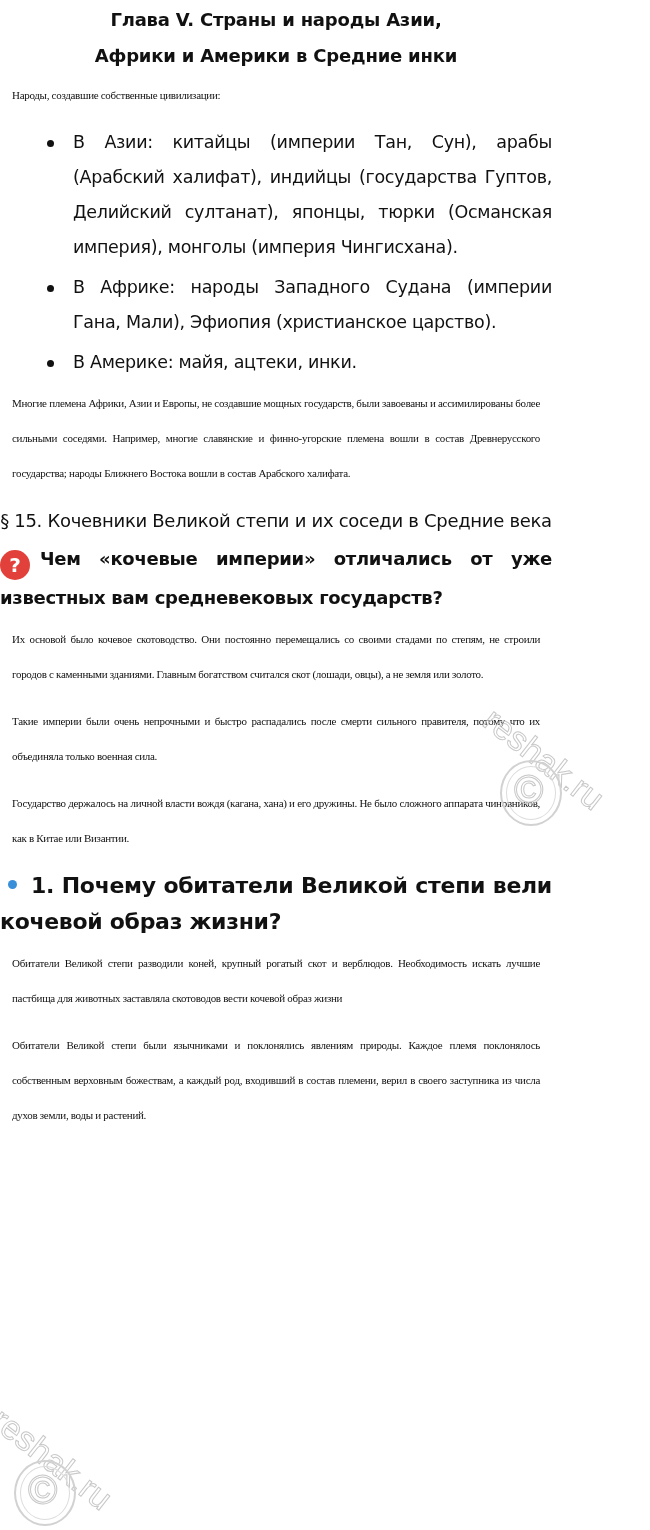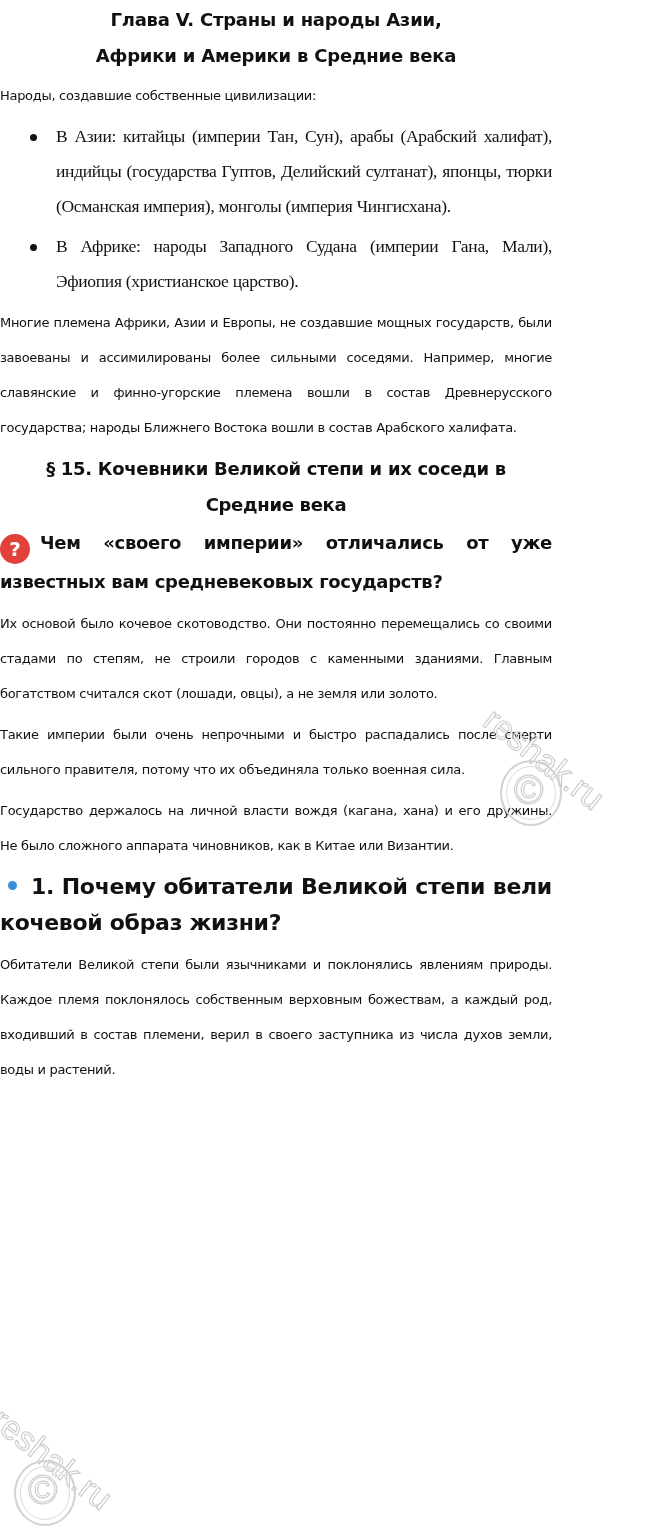--- a/index.html
+++ b/index.html
@@ -30,53 +30,53 @@
       margin-top: 4px;
     }
     .q-big-icon {
       float: left;
       width: 78px;
       height: 70px;
       position: relative;
     }
     .q-big-icon svg { position: absolute; left: 16px; top: 10px; }
     p {
-      margin: 0;
-      font-size: 13px;
+      margin: 12px;
+      font-size: 11px;
       line-height: 35px;
       text-align: justify;
       letter-spacing: -0.3px;
+      font-family: Liberation Serif, serif;
     }
     .para { margin-top: 6px; }
     ul.bullets {
       list-style: none;
-      margin: 6px 0 0 0;
+      margin: 6px 0 0 17px;
       padding: 0;
-      font-family: Liberation Serif, serif;
     }
     ul.bullets li {
       position: relative;
       padding-left: 56px;
       font-size: 17.5px;
       line-height: 35px;
       text-align: justify;
       margin-bottom: 5px;
       letter-spacing: -0.3px;
     }
     ul.bullets li .dot {
       position: absolute;
       left: 30px;
       top: 15px;
       width: 7px;
       height: 7px;
       border-radius: 50%;
       background: #111111;
     }
     .section-title {
-      font-weight: bold;
+      font-weight: normal;
       font-size: 18px;
       line-height: 36px;
       text-align: center;
       margin-top: 6px;
       letter-spacing: -0.3px;
     }
     .q2 {
       font-weight: bold;
       font-size: 18px;
       line-height: 36px;
@@ -145,52 +145,57 @@
       font-family: "Liberation Sans", sans-serif;
     }
   </style>
 </head>
 <body>
 
 <div class="page">
 
   <div class="chapter-title">
     <div>Глава V. Страны и народы Азии,</div>
-    <div>Африки и Америки в Средние века</div>
+    <div>Африки и Америки в Средние инки</div>
   </div>
 
 
   <p class="para" style="margin-top:4px;">Народы, создавшие собственные цивилизации:</p>
 
   <ul class="bullets">
     <li>
       <span class="dot"></span>
       <span>В Азии: китайцы (империи Тан, Сун), арабы (Арабский халифат), индийцы (государства Гуптов, Делийский султанат), японцы, тюрки (Османская империя), монголы (империя Чингисхана).</span>
     </li>
     <li>
       <span class="dot"></span>
       <span>В Африке: народы Западного Судана (империи Гана, Мали), Эфиопия (христианское царство).</span>
     </li>
+    <li>
+      <span class="dot"></span>
+      <span>В Америке: майя, ацтеки, инки.</span>
+    </li>
   </ul>
 
   <p class="para">Многие племена Африки, Азии и Европы, не создавшие мощных государств, были завоеваны и ассимилированы более сильными соседями. Например, многие славянские и финно-угорские племена вошли в состав Древнерусского государства; народы Ближнего Востока вошли в состав Арабского халифата.</p>
 
   <div class="section-title">§ 15. Кочевники Великой степи и их соседи в Средние века</div>
 
   <div class="q2">
-    <span class="circle-icon" style="background:#e2403a;">?</span><span>Чем «своего империи» отличались от уже известных вам средневековых государств?</span>
+    <span class="circle-icon" style="background:#e2403a;">?</span><span>Чем «кочевые империи» отличались от уже известных вам средневековых государств?</span>
   </div>
 
   <p class="para">Их основой было кочевое скотоводство. Они постоянно перемещались со своими стадами по степям, не строили городов с каменными зданиями. Главным богатством считался скот (лошади, овцы), а не земля или золото.</p>
   <p class="para">Такие империи были очень непрочными и быстро распадались после смерти сильного правителя, потому что их объединяла только военная сила.</p>
   <p class="para">Государство держалось на личной власти вождя (кагана, хана) и его дружины. Не было сложного аппарата чиновников, как в Китае или Византии.</p>
 
   <div class="task">
     <span class="blue-dot" style="background:#3a8fd9;"></span><span>1. Почему обитатели Великой степи вели кочевой образ жизни?</span>
   </div>
+  <p class="para">Обитатели Великой степи разводили коней, крупный рогатый скот и верблюдов. Необходимость искать лучшие пастбища для животных заставляла скотоводов вести кочевой образ жизни</p>
 
   <p class="para">Обитатели Великой степи были язычниками и поклонялись явлениям природы. Каждое племя поклонялось собственным верховным божествам, а каждый род, входивший в состав племени, верил в своего заступника из числа духов земли, воды и растений.</p>
 
 </div>
 
 <div class="watermark" style="left:500px; top:700px; transform: rotate(38deg);">reshak.ru</div>
 <div class="wm-c" style="left:500px; top:760px; width:58px; height:62px;"></div>
 <div class="wm-cc" style="left:514px; top:768px; font-size:40px;">©</div>
 
 <div class="watermark" style="left:8px; top:1400px; transform: rotate(38deg);">reshak.ru</div>

